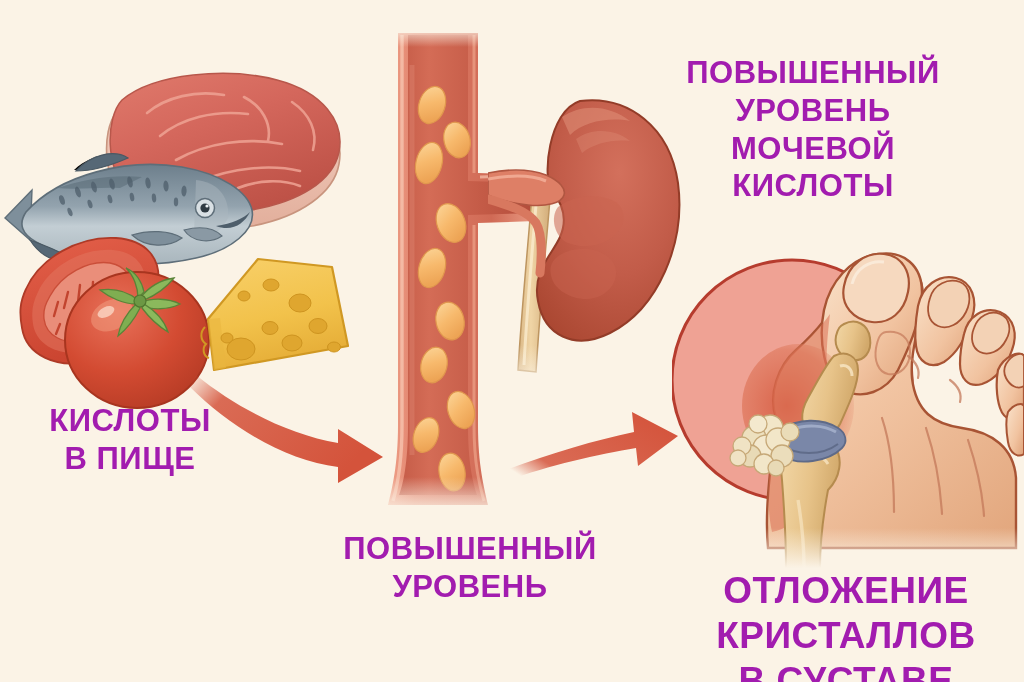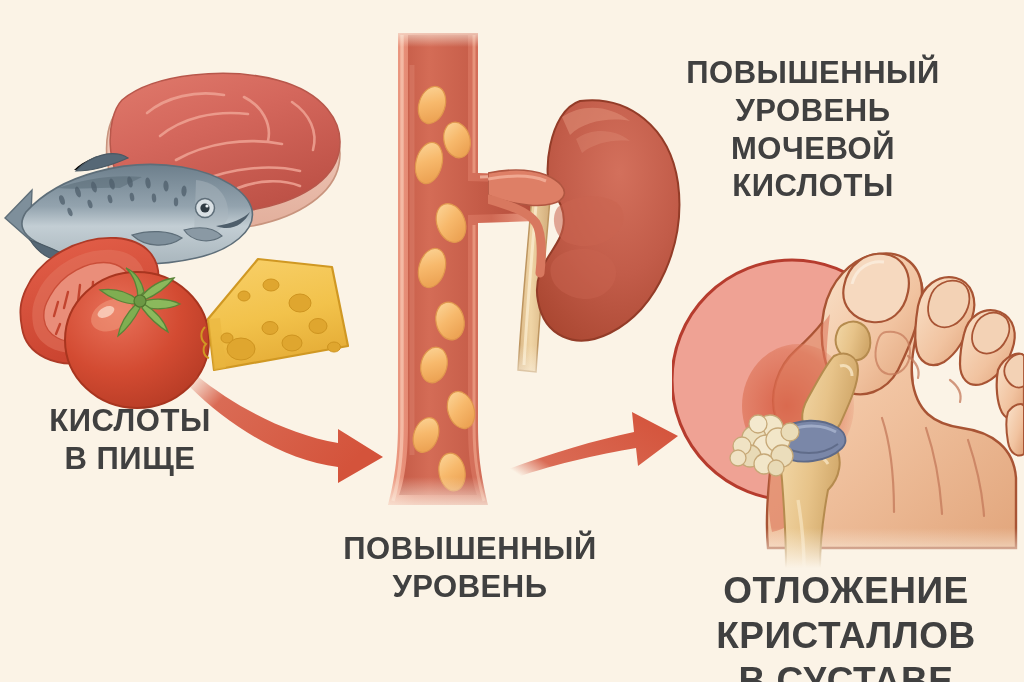--- a/index.html
+++ b/index.html
@@ -11,21 +11,21 @@
     position: relative;
     width: 1024px;
     height: 682px;
     background: #fbf3e6;
     overflow: hidden;
     font-family: "Liberation Sans", sans-serif;
   }
   .art { position: absolute; }
   .label {
     position: absolute;
-    color: #404040;
+    color: #a21caf;
     font-family: "Liberation Sans", sans-serif;
     font-weight: 700;
     text-align: center;
     line-height: 1.22;
     letter-spacing: 0.5px;
     white-space: pre-line;
   }
   #label-purines {
     left: 0px; top: 402px; width: 260px;
     font-size: 31px;

